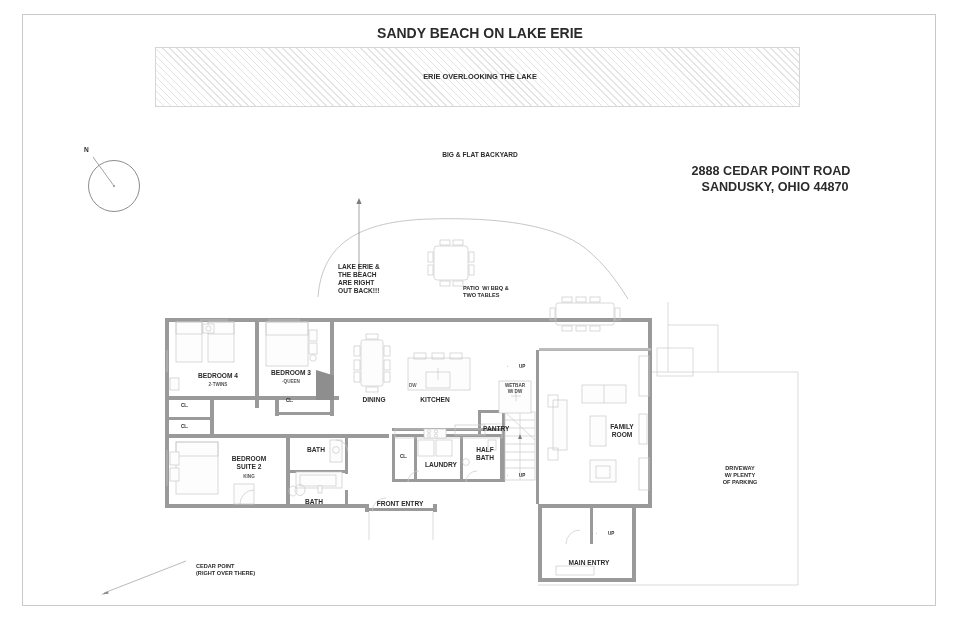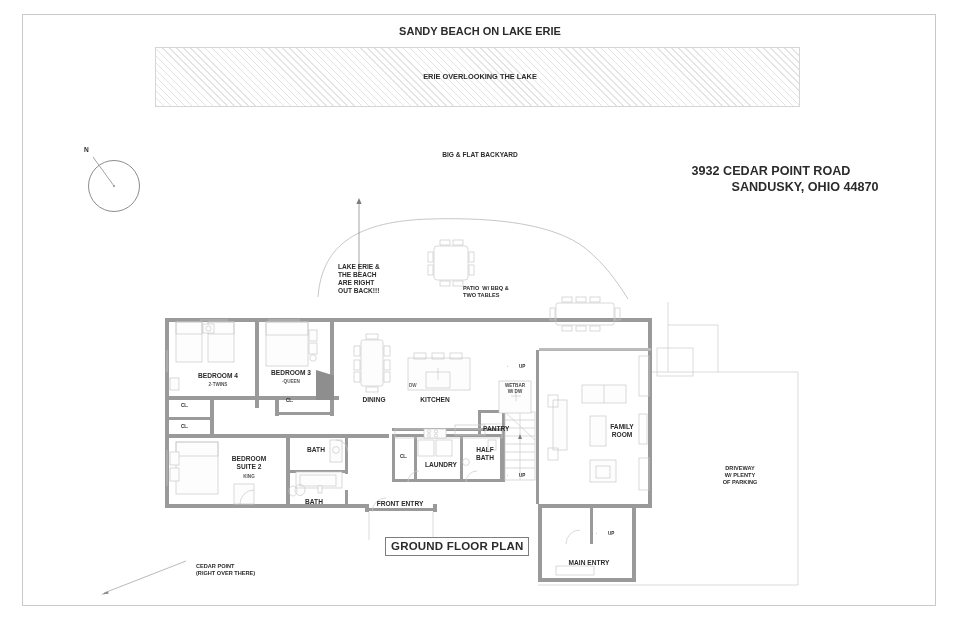--- a/index.html
+++ b/index.html
@@ -17,21 +17,21 @@
         background-image:repeating-linear-gradient(45deg,#e4e4e4 0 1px,transparent 1px 5px);}
   
   .wall{position:absolute;background:#9a9a9a;}
   .wallL{position:absolute;background:#b5b5b5;}
   .dark{position:absolute;background:#8e8e8e;}
   
   .s5{font-size:4.6px;}
   .s6{font-size:5.6px;}
   .s7{font-size:6.6px;}
   .s8{font-size:7.4px;}
-  .s9{font-size:11px;}
+  .s9{font-size:14px;}
   .s13{font-size:12.6px;}
   
   #compass{position:absolute;left:88px;top:160px;width:52px;height:52px;
            border:1px solid #8d8d8d;border-radius:50%;box-sizing:border-box;}
   
   #planTitle{position:absolute;left:385px;top:537px;padding:2px 5px 3px 5px;
              border:1px solid #7d7d7d;background:#fff;font-size:11.5px;font-weight:bold;
              letter-spacing:.2px;}
   svg{position:absolute;left:0;top:0;overflow:visible;}
   .np{fill:none;stroke:#8d8d8d;stroke-width:.8;}
@@ -47,22 +47,22 @@
 <div id="page">
   <div id="frame"></div>
 
   <div class="t bold s9 ctr" style="left:330px;top:25px;width:300px;">SANDY BEACH ON LAKE ERIE</div>
 
   <div id="deck"></div>
   <div class="t bold s8 ctr" style="left:375px;top:72px;width:210px;">ERIE OVERLOOKING THE LAKE</div>
 
   <div class="t bold s7 ctr" style="left:400px;top:151px;width:160px;">BIG &amp; FLAT BACKYARD</div>
 
-  <div class="t bold s13 ctr" style="left:645px;top:164px;width:252px;">3932 CEDAR POINT ROAD</div>
-  <div class="t bold s13 ctr" style="left:679px;top:180px;width:252px;">SANDUSKY, OHIO 44870</div>
+  <div class="t bold s13 ctr" style="left:645px;top:164px;width:252px;">2888 CEDAR POINT ROAD</div>
+  <div class="t bold s13 ctr" style="left:649px;top:180px;width:252px;">SANDUSKY, OHIO 44870</div>
 
   <div id="compass"></div>
   <svg width="960" height="621">
     <line class="np" x1="114" y1="186" x2="93" y2="157"></line>
     <circle cx="114" cy="186" r="1" fill="#8d8d8d" stroke="none"></circle>
   </svg>
   <div class="t bold s7" style="left:84px;top:146px;">N</div>
 
   <svg width="960" height="621">
 
@@ -317,14 +317,13 @@
 ARE RIGHT
 OUT BACK!!!</div>
   <div class="t bold s6" style="left:463px;top:285px;">PATIO  W/ BBQ &amp;
 TWO TABLES</div>
   <div class="t bold s6 ctr" style="left:692px;top:465px;width:96px;">DRIVEWAY
 W/ PLENTY
 OF PARKING</div>
   <div class="t bold s6" style="left:196px;top:563px;">CEDAR POINT
 (RIGHT OVER THERE)</div>
 
-  <div id="planTitle">GROUND FLOOR PLAN</div>
 </div>
 
 </body></html>

